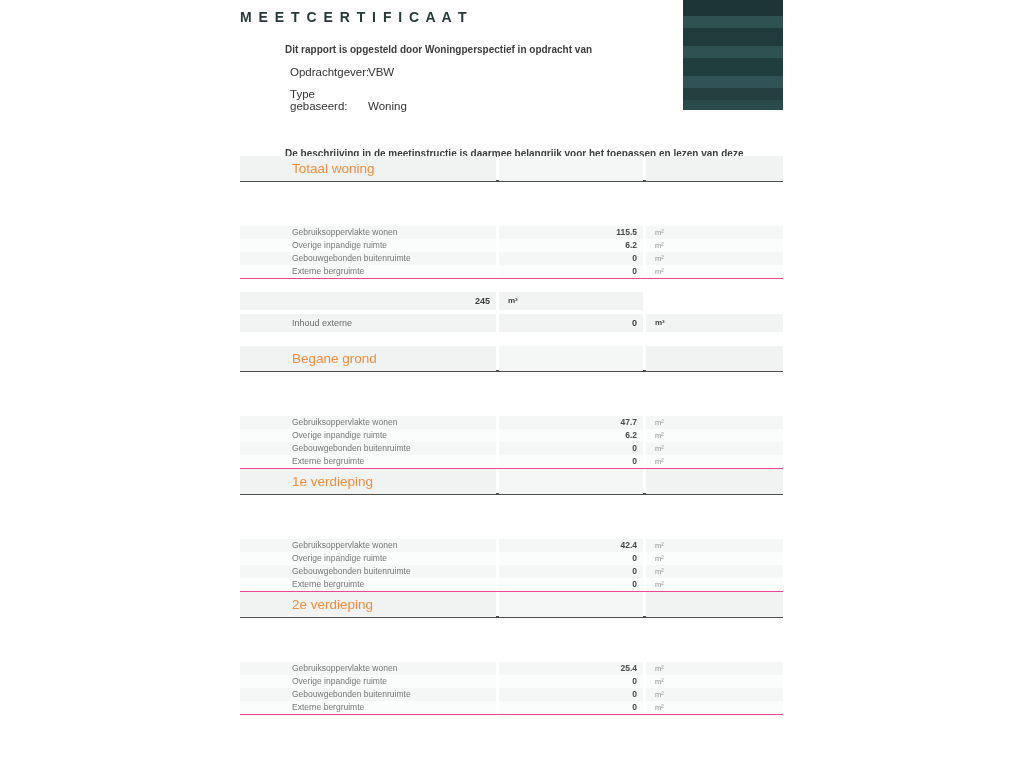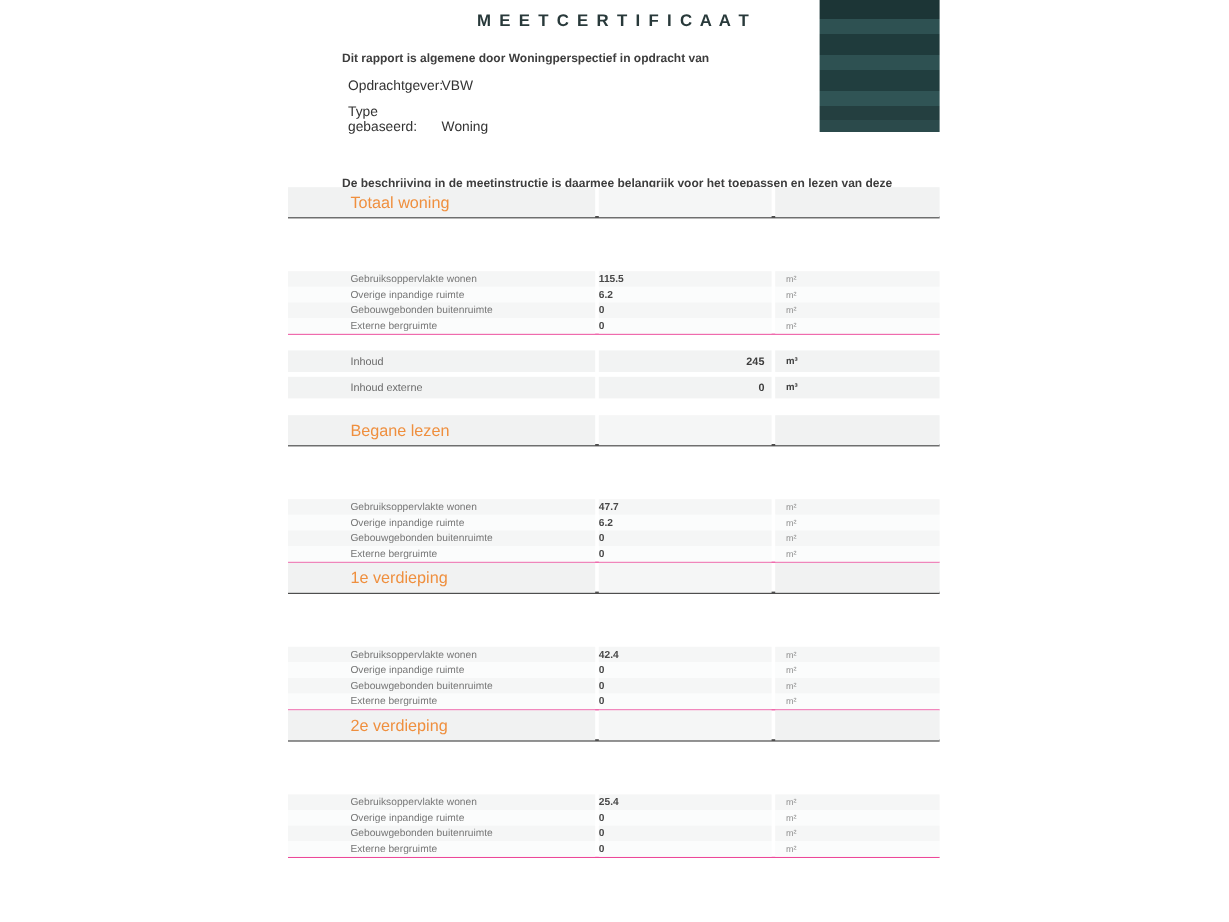--- a/index.html
+++ b/index.html
@@ -13,21 +13,21 @@
           background:linear-gradient(180deg,
             #1c3536 0px,#1c3536 16px,
             #2e5152 16px,#2e5152 28px,
             #1f3b3c 28px,#1f3b3c 46px,
             #2e5152 46px,#2e5152 58px,
             #213e3f 58px,#213e3f 76px,
             #305455 76px,#305455 88px,
             #243f40 88px,#243f40 100px,
             #2b4a4b 100px,#2b4a4b 110px); }
 
-  .title { position:absolute; top:9px; left:0; width:100%; text-align:center;
+  .title { position:absolute; top:9px; left:0; width:100%; text-align:left;
            font-size:14px; font-weight:700; letter-spacing:1.5px; color:#28393a; }
 
   .intro { position:absolute; top:44px; left:45px; font-size:10px; font-weight:600; color:#3d3d3d; }
 
   .field { position:absolute; left:50px; font-size:11.5px; color:#333333; }
   .field.f0 { top:66px; }
   .field.f1 { top:88px; }
   .field .flabel { display:inline-block; width:78px; }
   .field .fvalue { display:inline-block; }
 
@@ -46,21 +46,21 @@
                    padding-left:52px; line-height:25px; }
 
   .rule { height:2px; background:#4e4e4e; }
 
   .rows { border-bottom:1px solid #ec4899;margin-top:44px; }
   .row  { height:13px; line-height:13px; }
   .row:nth-child(odd)  .cell { background:#f5f6f6; }
   .row:nth-child(even) .cell { background:#fbfcfc; }
   .row .label { font-size:8.5px; color:#767676; padding-left:52px;
                 white-space:nowrap; overflow:hidden; }
-  .row .value { font-size:8.5px; font-weight:600; color:#484848; text-align:left; padding-right:6px; }
+  .row .value { font-size:8.5px; font-weight:600; color:#484848; text-align:right; padding-right:6px; }
   .row .unit  { font-size:7.5px; color:#909090; padding-left:9px; }
 
   .gap13 { height:13px; } .gap4 { height:4px; } .gap14 { height:14px; }
 
   .vband { height:18px; line-height:18px; }
   .vband .cell  { background:#f2f3f3; }
   .vband .label { font-size:9px; color:#6b6b6b; padding-left:52px; }
   .vband .value { font-size:9px; font-weight:700; color:#3d3d3d; text-align:right; padding-right:6px; }
   .vband .unit  { font-size:8px;  font-weight:700; color:#3d3d3d; padding-left:9px; }
 
@@ -74,21 +74,21 @@
 </head>
 <body>
 
 <div class="canvas">
   <div class="paper">
 
     <div class="logo"></div>
 
     <div class="title">M E E T C E R T I F I C A A T</div>
 
-    <div class="intro">Dit rapport is algemene door Woningperspectief in opdracht van</div>
+    <div class="intro">Dit rapport is opgesteld door Woningperspectief in opdracht van</div>
 
     <div class="field f0">
       <span class="flabel">Opdrachtgever:</span><span class="fvalue">VBW</span>
     </div>
     <div class="field f1">
       <span class="flabel">Type gebaseerd:</span><span class="fvalue">Woning</span>
     </div>
 
     <div class="desc d1">De beschrijving in de meetinstructie is daarmee belangrijk voor het toepassen en lezen van deze meetstaat.</div>
 
@@ -119,35 +119,34 @@
         <div class="row">
           <span class="cell label">Externe bergruimte</span>
           <span class="cell value">0</span>
           <span class="cell unit">m²</span>
         </div>
       </div>
 
       <div class="gap13"></div>
 
       <div class="vband">
-        <span class="cell label">Inhoud</span>
         <span class="cell value">245</span>
         <span class="cell unit">m³</span>
       </div>
       <div class="gap4"></div>
       <div class="vband">
         <span class="cell label">Inhoud externe</span>
         <span class="cell value">0</span>
         <span class="cell unit">m³</span>
       </div>
 
       <div class="gap14"></div>
 
       <div class="band">
-        <span class="cell heading">Begane lezen</span>
+        <span class="cell heading">Begane grond</span>
         <span class="cell mid"></span>
         <span class="cell"></span>
       </div>
       <div class="rule"></div>
       <div class="rows">
         <div class="row">
           <span class="cell label">Gebruiksoppervlakte wonen</span>
           <span class="cell value">47.7</span>
           <span class="cell unit">m²</span>
         </div>

